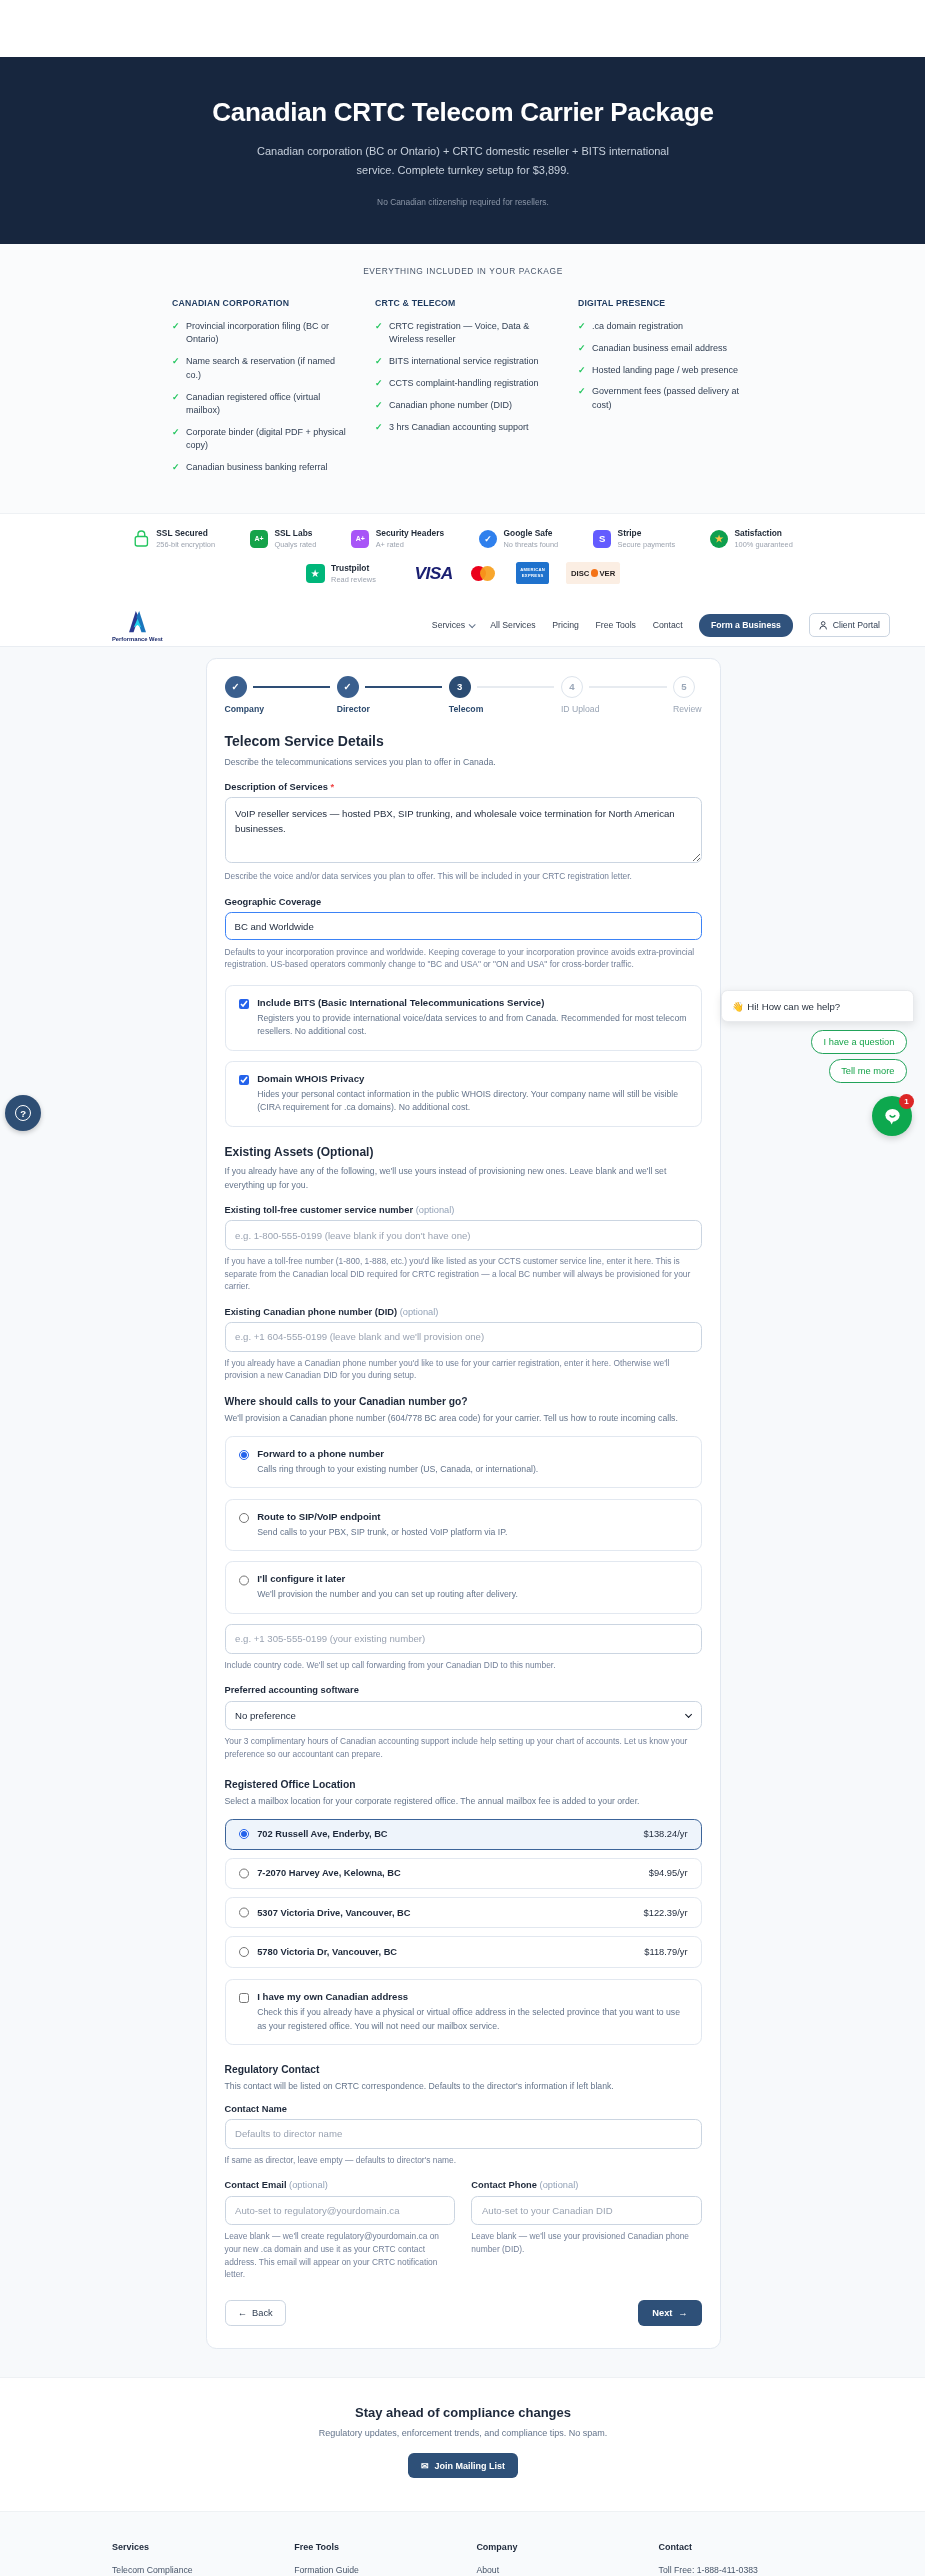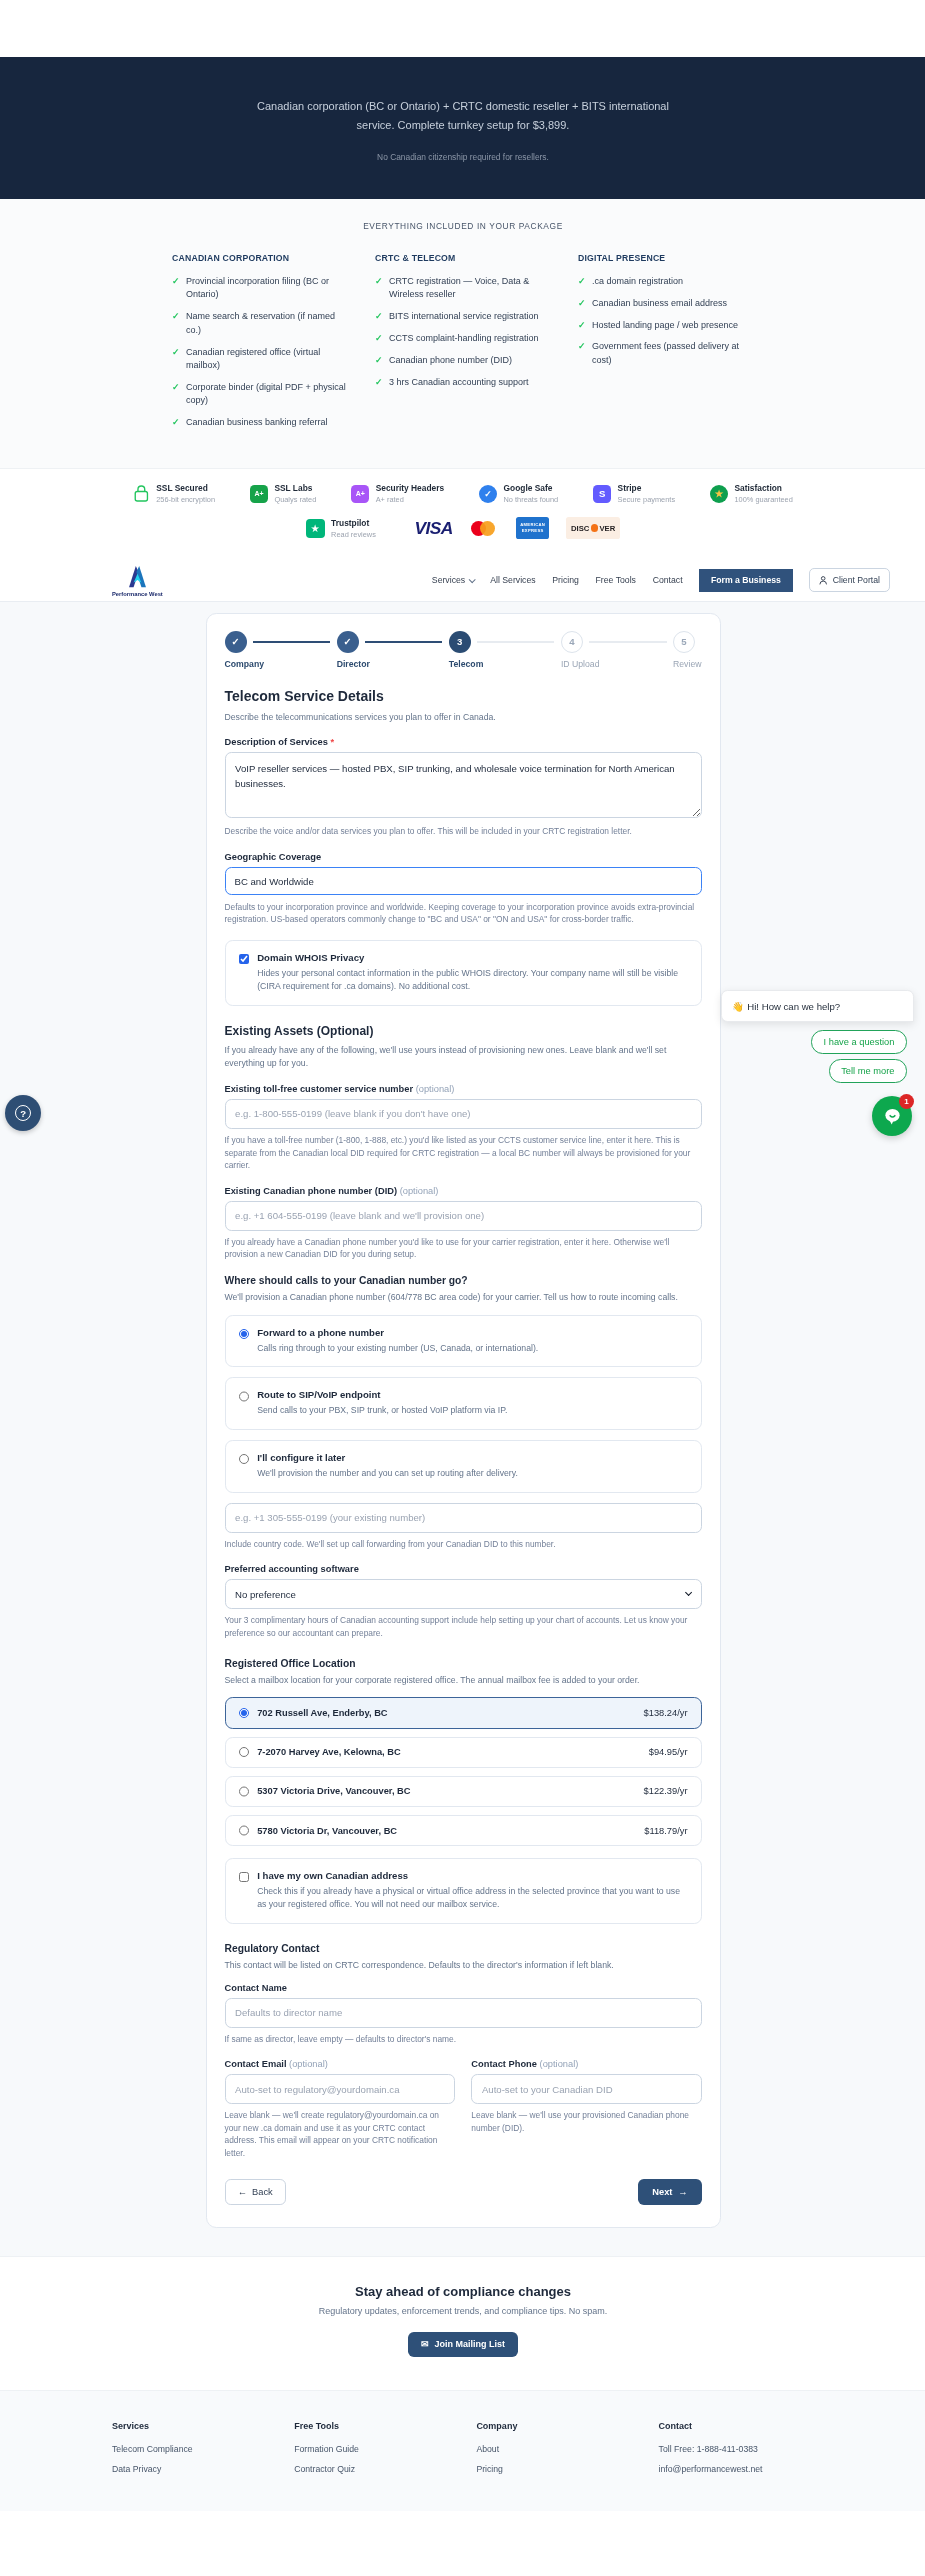--- a/index.html
+++ b/index.html
@@ -47,21 +47,21 @@
   .disc { background:#fbeee3; border-radius:2.6px; height:22px; display:flex; align-items:center; padding:0 5.1px; font-size:7.7px; font-weight:800; color:#231f20; gap:0.6px; }
   .disc .dot { width:7.7px; height:7.7px; border-radius:50%; background:#f47216; display:inline-block; margin:0 0.6px; }
 
   
   .navbar { background:#fff; border-bottom:0.6px solid #e9edf2; height:42px; display:flex; align-items:center; justify-content:space-between; padding:0 36px 0 112px; }
   .brand { display:flex; flex-direction:column; align-items:center; gap:1.3px; }
   .brand-name { font-size:5.8px; font-weight:800; color:#1b2a6b; }
   .nav-right { display:flex; align-items:center; gap:16.7px; }
   .nav-link { font-size:8.7px; color:#374151; cursor:pointer; display:flex; align-items:center; gap:3.9px; }
   .chev { width:4.5px; height:4.5px; border-right:1px solid #64748b; border-bottom:1px solid #64748b; transform:rotate(45deg) translateY(-1.3px); display:inline-block; }
-  .btn-cta { background:#30527c; color:#fff; font-size:8.7px; font-weight:700; border:none; border-radius:0; padding:6.4px 11.6px; cursor:pointer; }
+  .btn-cta { background:#30527c; color:#fff; font-size:8.7px; font-weight:700; border:none; border-radius:11px; padding:6.4px 11.6px; cursor:pointer; }
   .btn-portal { background:#fff; border:0.6px solid #cbd5e1; border-radius:5.1px; padding:5.8px 9px; font-size:8.7px; color:#334155; display:flex; align-items:center; gap:5.1px; cursor:pointer; }
 
   
   .main-wrap { background:#f7f9fb; padding:11.6px 0 0; }
   .card { width:515px; margin:0 auto; background:#fff; border:0.6px solid #e2e8f0; border-radius:10.3px; padding:16.7px 18px 22px; }
 
   .stepper { display:flex; margin-bottom:19px; }
   .step { flex:1; }
   .step:last-child { flex:0 0 auto; }
   .step-top { display:flex; align-items:center; }
@@ -131,20 +131,21 @@
   .chat-badge { position:absolute; top:-1.9px; right:-1.9px; width:15px; height:15px; border-radius:50%; background:#dc2626; color:#fff; font-size:8px; font-weight:700; display:flex; align-items:center; justify-content:center; }
 </style>
 </head>
 <body>
 
 <div id="page">
 
   <div class="top-spacer"></div>
 
   <div class="hero">
+    <h1>Canadian CRTC Telecom Carrier Package</h1>
     <div class="hero-sub">Canadian corporation (BC or Ontario) + CRTC domestic reseller + BITS international service. Complete turnkey setup for $3,899.</div>
     <div class="hero-note">No Canadian citizenship required for resellers.</div>
   </div>
 
   <div class="included">
     <div class="included-heading">EVERYTHING INCLUDED IN YOUR PACKAGE</div>
     <div class="included-grid">
       <div>
         <div class="inc-col-title">CANADIAN CORPORATION</div>
         <div class="inc-item">
@@ -363,20 +364,27 @@
         <textarea class="ta" style="">VoIP reseller services — hosted PBX, SIP trunking, and wholesale voice termination for North American businesses.</textarea>
         <div class="helper">Describe the voice and/or data services you plan to offer. This will be included in your CRTC registration letter.</div>
       </div>
 
       <div class="field">
         <label class="lbl">Geographic Coverage</label>
         <input class="inp focused" value="BC and Worldwide" style="">
         <div class="helper">Defaults to your incorporation province and worldwide. Keeping coverage to your incorporation province avoids extra-provincial registration. US-based operators commonly change to "BC and USA" or "ON and USA" for cross-border traffic.</div>
       </div>
 
+      <div class="opt-card">
+        <input type="checkbox" checked="" style="">
+        <div>
+          <div class="opt-title">Include BITS (Basic International Telecommunications Service)</div>
+          <div class="opt-desc">Registers you to provide international voice/data services to and from Canada. Recommended for most telecom resellers. No additional cost.</div>
+        </div>
+      </div>
 
       <div class="opt-card" style="margin-bottom:18px;">
         <input type="checkbox" checked="" style="">
         <div>
           <div class="opt-title">Domain WHOIS Privacy</div>
           <div class="opt-desc">Hides your personal contact information in the public WHOIS directory. Your company name will still be visible (CIRA requirement for .ca domains). No additional cost.</div>
         </div>
       </div>
 
       <div class="h3">Existing Assets (Optional)</div>

